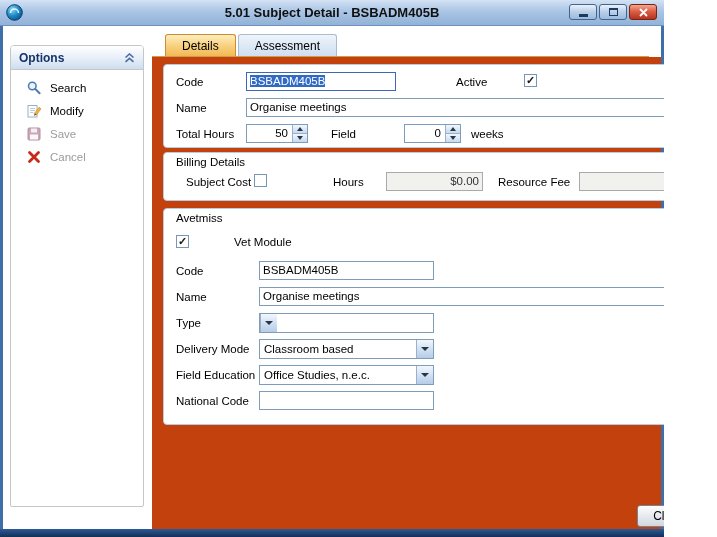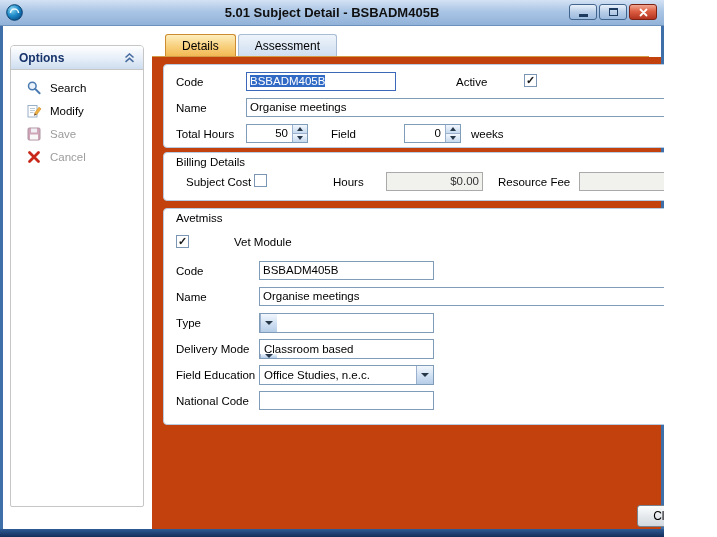--- a/index.html
+++ b/index.html
@@ -261,21 +261,21 @@
           <div class="textbox" style="left:95px; top:78px; width:432px;">Organise meetings</div>
 
           <span class="flabel" style="left:12px; top:108px;">Type</span>
           <div class="combo" style="left:95px; top:104px; width:175px;">
             <span class="combo-btn">
                 <span class="arr-dn"></span>
               </span>
           </div>
 
           <span class="flabel" style="left:12px; top:134px;">Delivery Mode</span>
-          <div class="combo" style="left:95px; top:130px; width:175px;flex-direction:column;">
+          <div class="combo" style="left:95px; top:130px; width:175px;">
             <span class="combo-text">Classroom based</span>
             <span class="combo-btn">
                 <span class="arr-dn"></span>
               </span>
           </div>
 
           <span class="flabel" style="left:12px; top:160px;">Field Education</span>
           <div class="combo" style="left:95px; top:156px; width:175px;">
             <span class="combo-text">Office Studies, n.e.c.</span>
             <span class="combo-btn">

